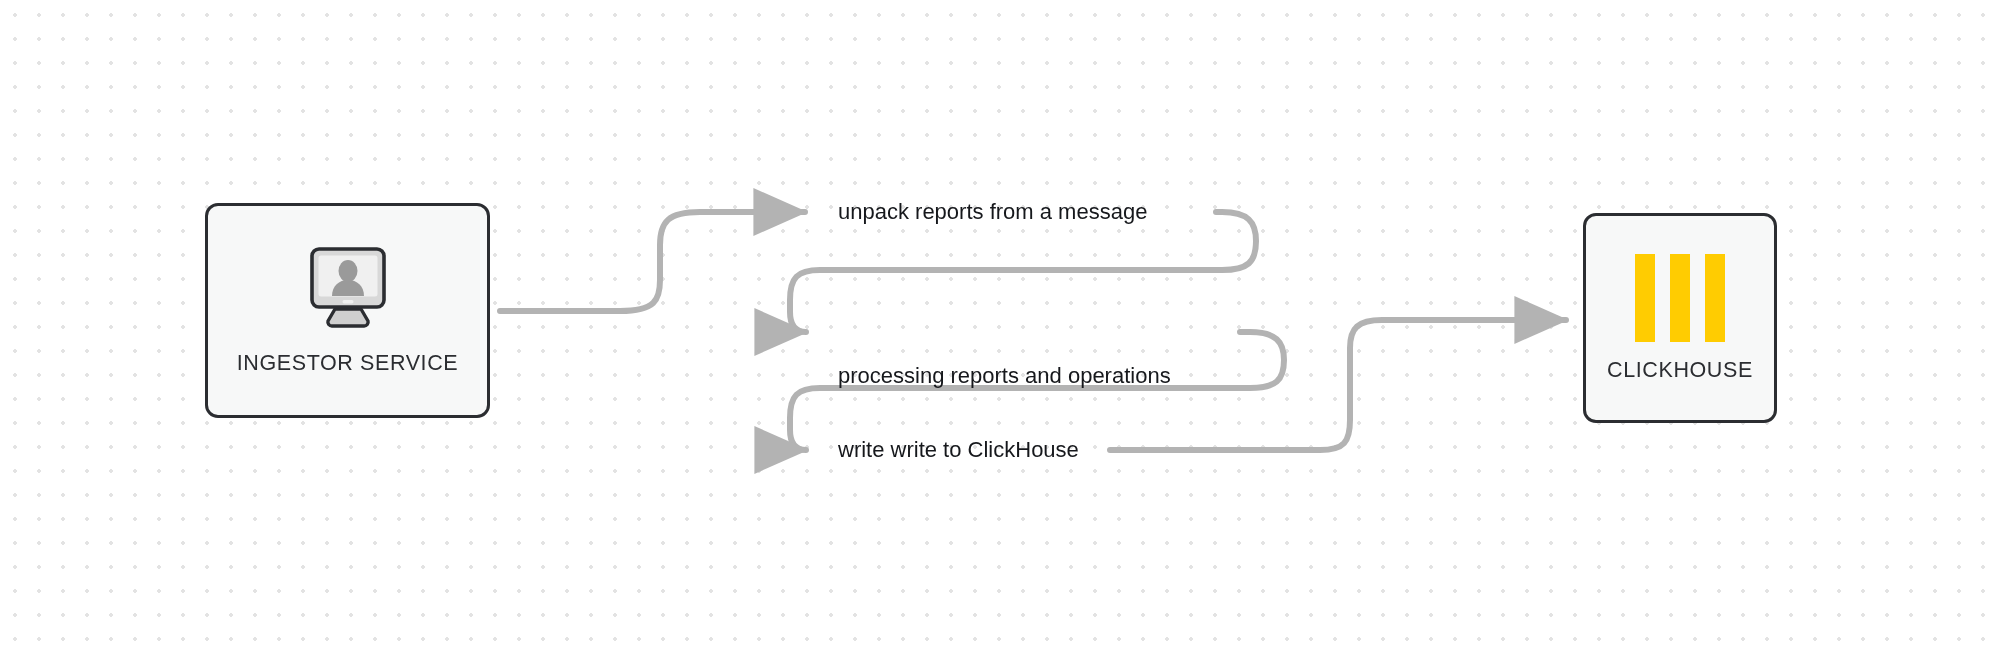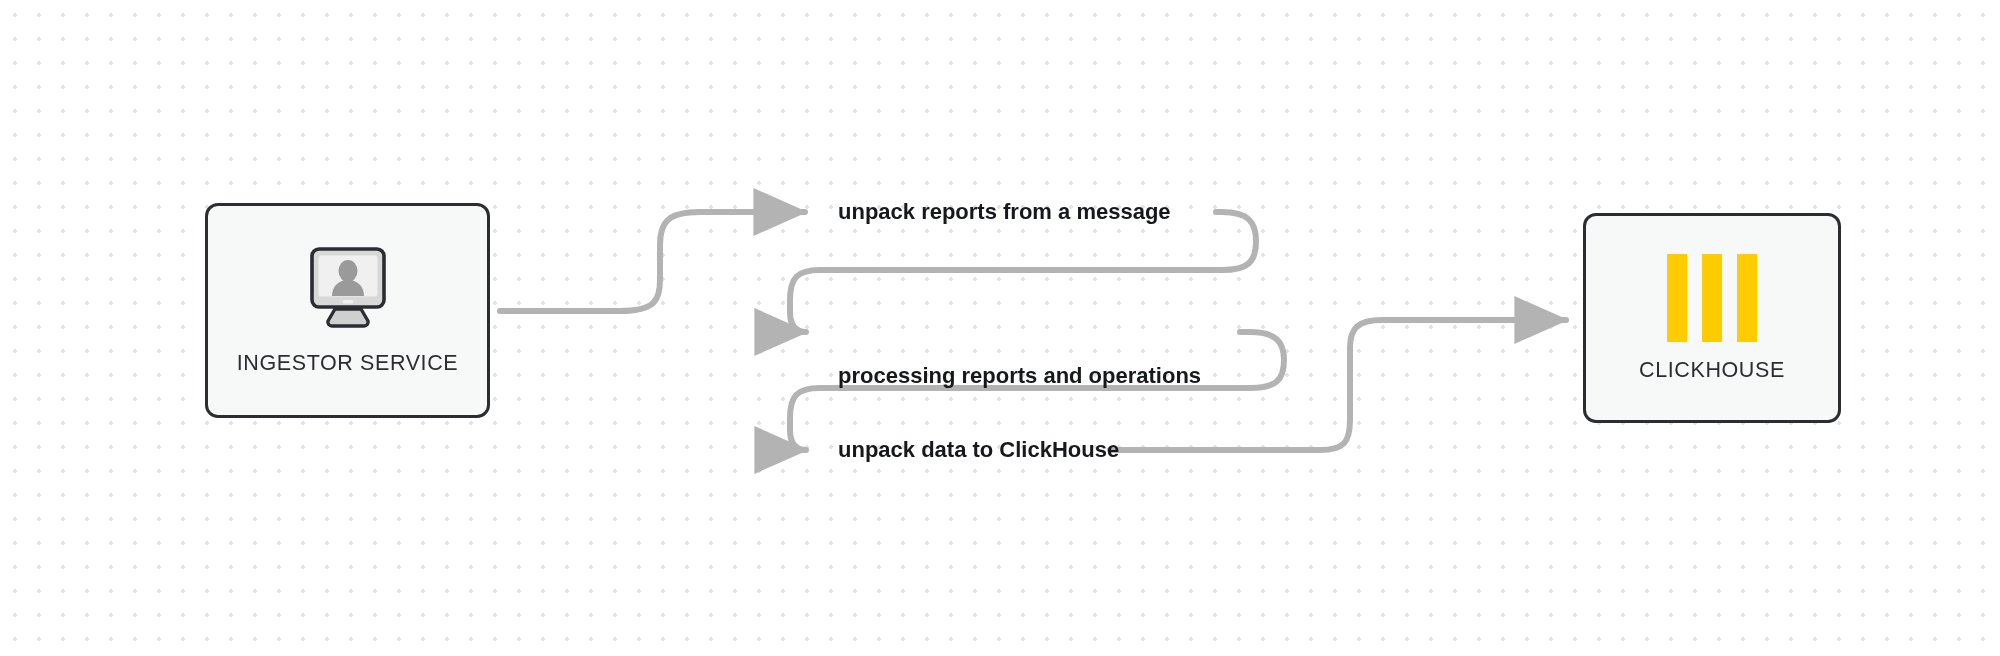--- a/index.html
+++ b/index.html
@@ -48,21 +48,21 @@
     left: 205px;
     top: 203px;
     width: 285px;
     height: 215px;
   }
   #node-ingestor .node-icon { margin-bottom: 16px; }
   #node-ingestor .node-label { margin-top: 2px; }
   #node-clickhouse {
     left: 1583px;
     top: 213px;
-    width: 258px;
+    width: 194px;
     height: 210px;
   }
   #node-clickhouse .node-icon { margin-bottom: 16px; }
 
   .ch-logo {
     display: flex;
     gap: 15px;
     align-items: flex-end;
   }
   .ch-bar {
@@ -73,21 +73,20 @@
 
   .edge-label {
     position: absolute;
     font-size: 22px;
     color: #16181c;
     white-space: nowrap;
     font-family: "Liberation Sans", sans-serif;
     transform: translateY(-50%);
     background: transparent;
     padding: 0 6px;
-    font-weight: bold;
   }
   #label-0 { left: 832px; top: 212px; }
   #label-1 { left: 832px; top: 332px; margin-top: 44px; }
   #label-2 { left: 832px; top: 450px; }
 </style>
 </head>
 <body>
 
 <div id="canvas">
 
@@ -154,15 +153,15 @@
     <div class="node-icon ch-logo">
       <div class="ch-bar"></div>
       <div class="ch-bar"></div>
       <div class="ch-bar"></div>
     </div>
     <div class="node-label">CLICKHOUSE</div>
   </div>
 
   <div class="edge-label" id="label-0">unpack reports from a message</div>
   <div class="edge-label" id="label-1">processing reports and operations</div>
-  <div class="edge-label" id="label-2">unpack data to ClickHouse</div>
+  <div class="edge-label" id="label-2">write write to ClickHouse</div>
 
 </div>
 
 </body></html>

